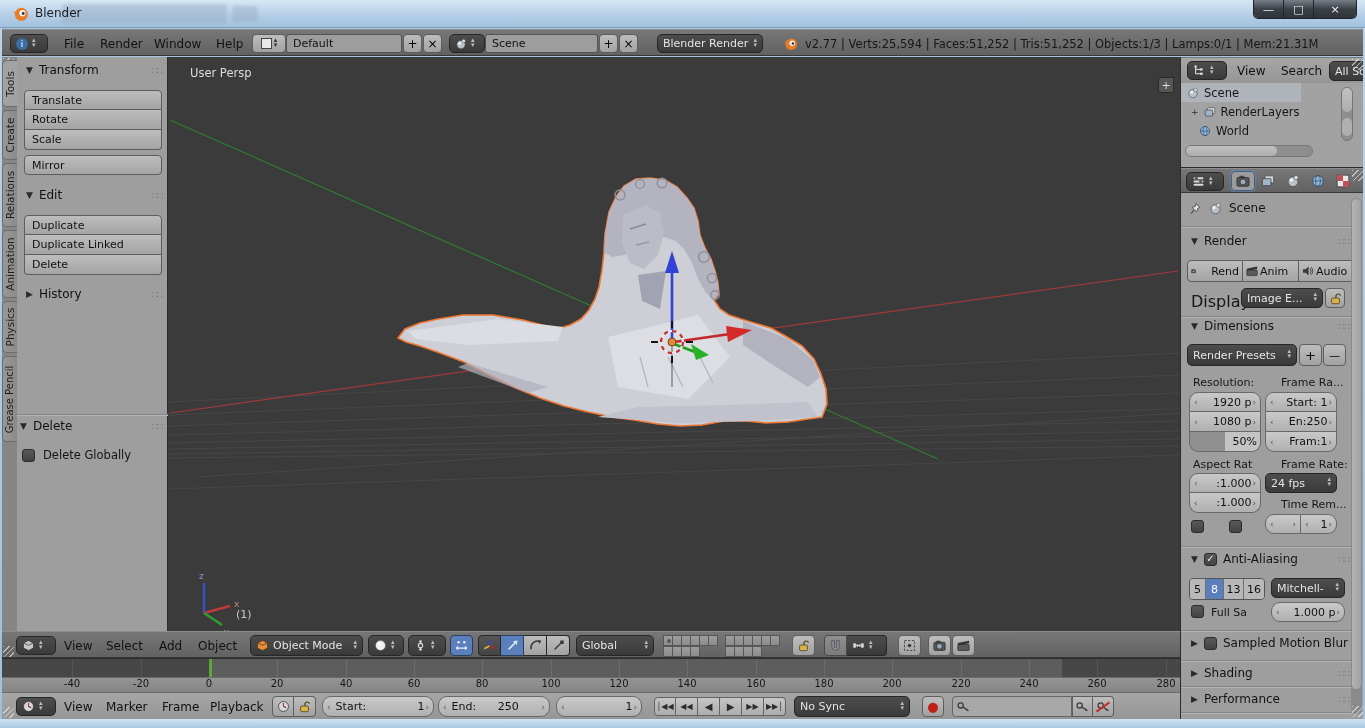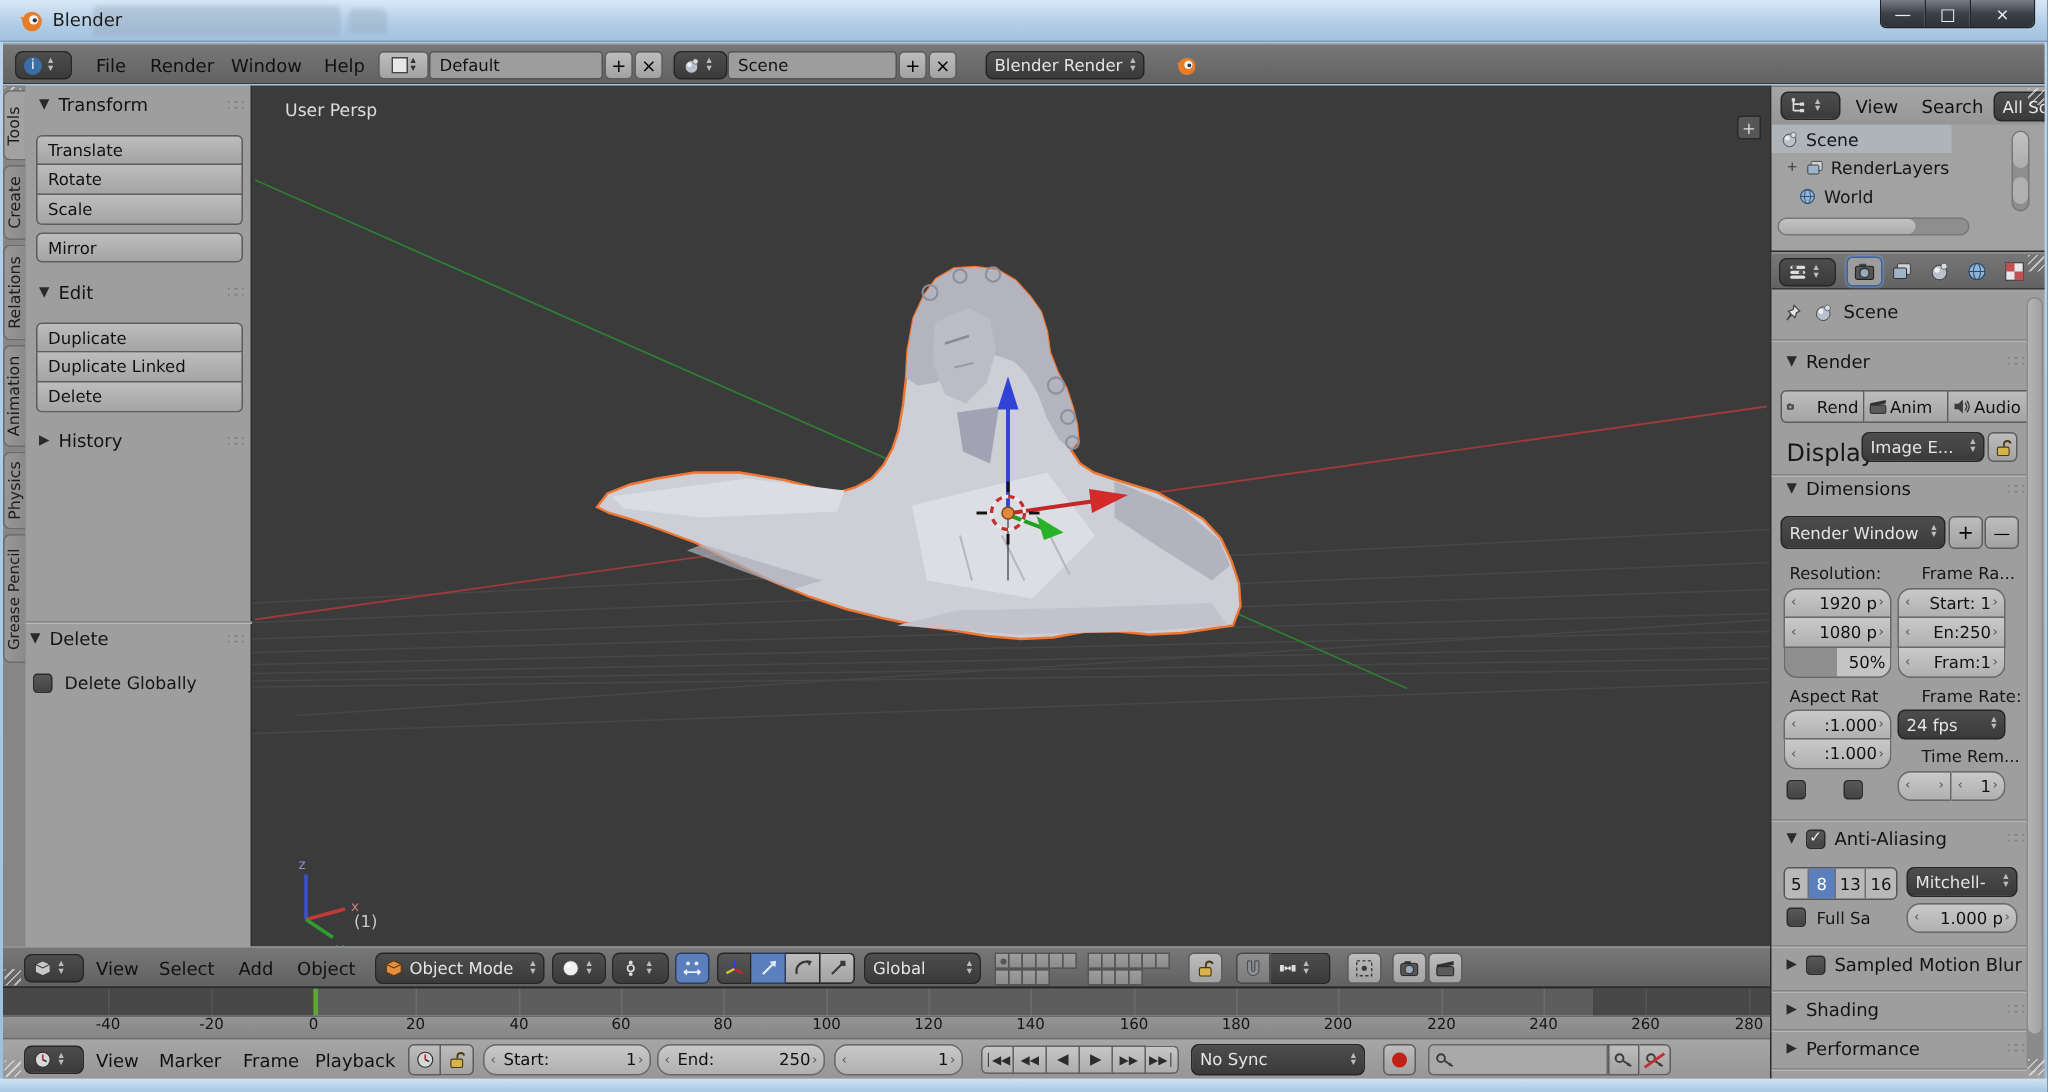--- a/index.html
+++ b/index.html
@@ -242,20 +242,21 @@
     <div class="abs dd" style="left:655px;top:4px;width:106px;height:19px;">
       <span class="grow">Blender Render</span>
       <span class="ud">
           <span>▴</span>
           <span>▾</span>
         </span>
     </div>
     <svg class="abs ic" style="left:781px;top:6px" width="15" height="15">
         <use href="#i-blender"></use>
       </svg>
+    <span class="abs" style="left:803px;top:7px;font-size:11.5px;color:#161616;">v2.77 | Verts:25,594 | Faces:51,252 | Tris:51,252 | Objects:1/3 | Lamps:0/1 | Mem:21.31M</span>
   </div>
 
   <div class="abs" style="left:2px;top:57px;width:166px;height:574px;background:#9e9e9e;border-right:1px solid #2c2c2c;">
     <div class="abs" style="left:0;top:0;width:15px;height:574px;background:#868686;"></div>
     <div class="abs grid-corner" style="left:1px;top:1px;width:11px;height:11px;"></div>
 
     <div class="abs phdr" style="left:24px;top:6px;width:136px;">
       <span class="tri">▼</span>
       <span>Transform</span>
       <span class="grip">∷∷</span>
@@ -607,21 +608,21 @@
     </div>
     <div class="abs pill" style="left:320px;top:3px;width:112px;height:21px;">
       <span class="sa">‹</span>
       <span style="padding-left:4px">Start:</span>
       <span class="val" style="text-align:right">1</span>
       <span class="sa">›</span>
     </div>
     <div class="abs pill" style="left:436px;top:3px;width:112px;height:21px;">
       <span class="sa">‹</span>
       <span style="padding-left:4px">End:</span>
-      <span class="val" style="text-align:right">250</span>
+      <span class="val" style="text-align:center">250</span>
       <span class="sa">›</span>
     </div>
     <div class="abs pill" style="left:554px;top:3px;width:86px;height:21px;">
       <span class="sa">‹</span>
       <span class="val" style="text-align:right">1</span>
       <span class="sa">›</span>
     </div>
     <div class="abs" style="left:652px;top:4px;display:flex;">
       <div class="playbtn">│◀◀</div>
       <div class="playbtn">◀◀</div>
@@ -795,21 +796,21 @@
         </svg>
       </div>
     <div class="abs sep" style="left:0;top:148px;width:170px;"></div>
 
     <div class="abs phdr" style="left:10px;top:151px;width:158px;">
       <span class="tri">▼</span>
       <span>Dimensions</span>
       <span class="grip">∷∷</span>
     </div>
     <div class="abs dd" style="left:6px;top:176px;width:110px;height:22px;">
-      <span class="grow">Render Window</span>
+      <span class="grow">Render Presets</span>
       <span class="ud">
           <span>▴</span>
           <span>▾</span>
         </span>
     </div>
     <div class="abs iconbtn" style="left:118px;top:176px;width:23px;height:22px;font-size:13px;">+</div>
     <div class="abs iconbtn" style="left:142px;top:176px;width:23px;height:22px;font-size:11px;">—</div>
 
     <span class="abs" style="left:12px;top:208px;font-size:11px;color:#161616;">Resolution:</span>
     <span class="abs" style="left:100px;top:208px;font-size:11px;color:#161616;">Frame Ra...</span>

